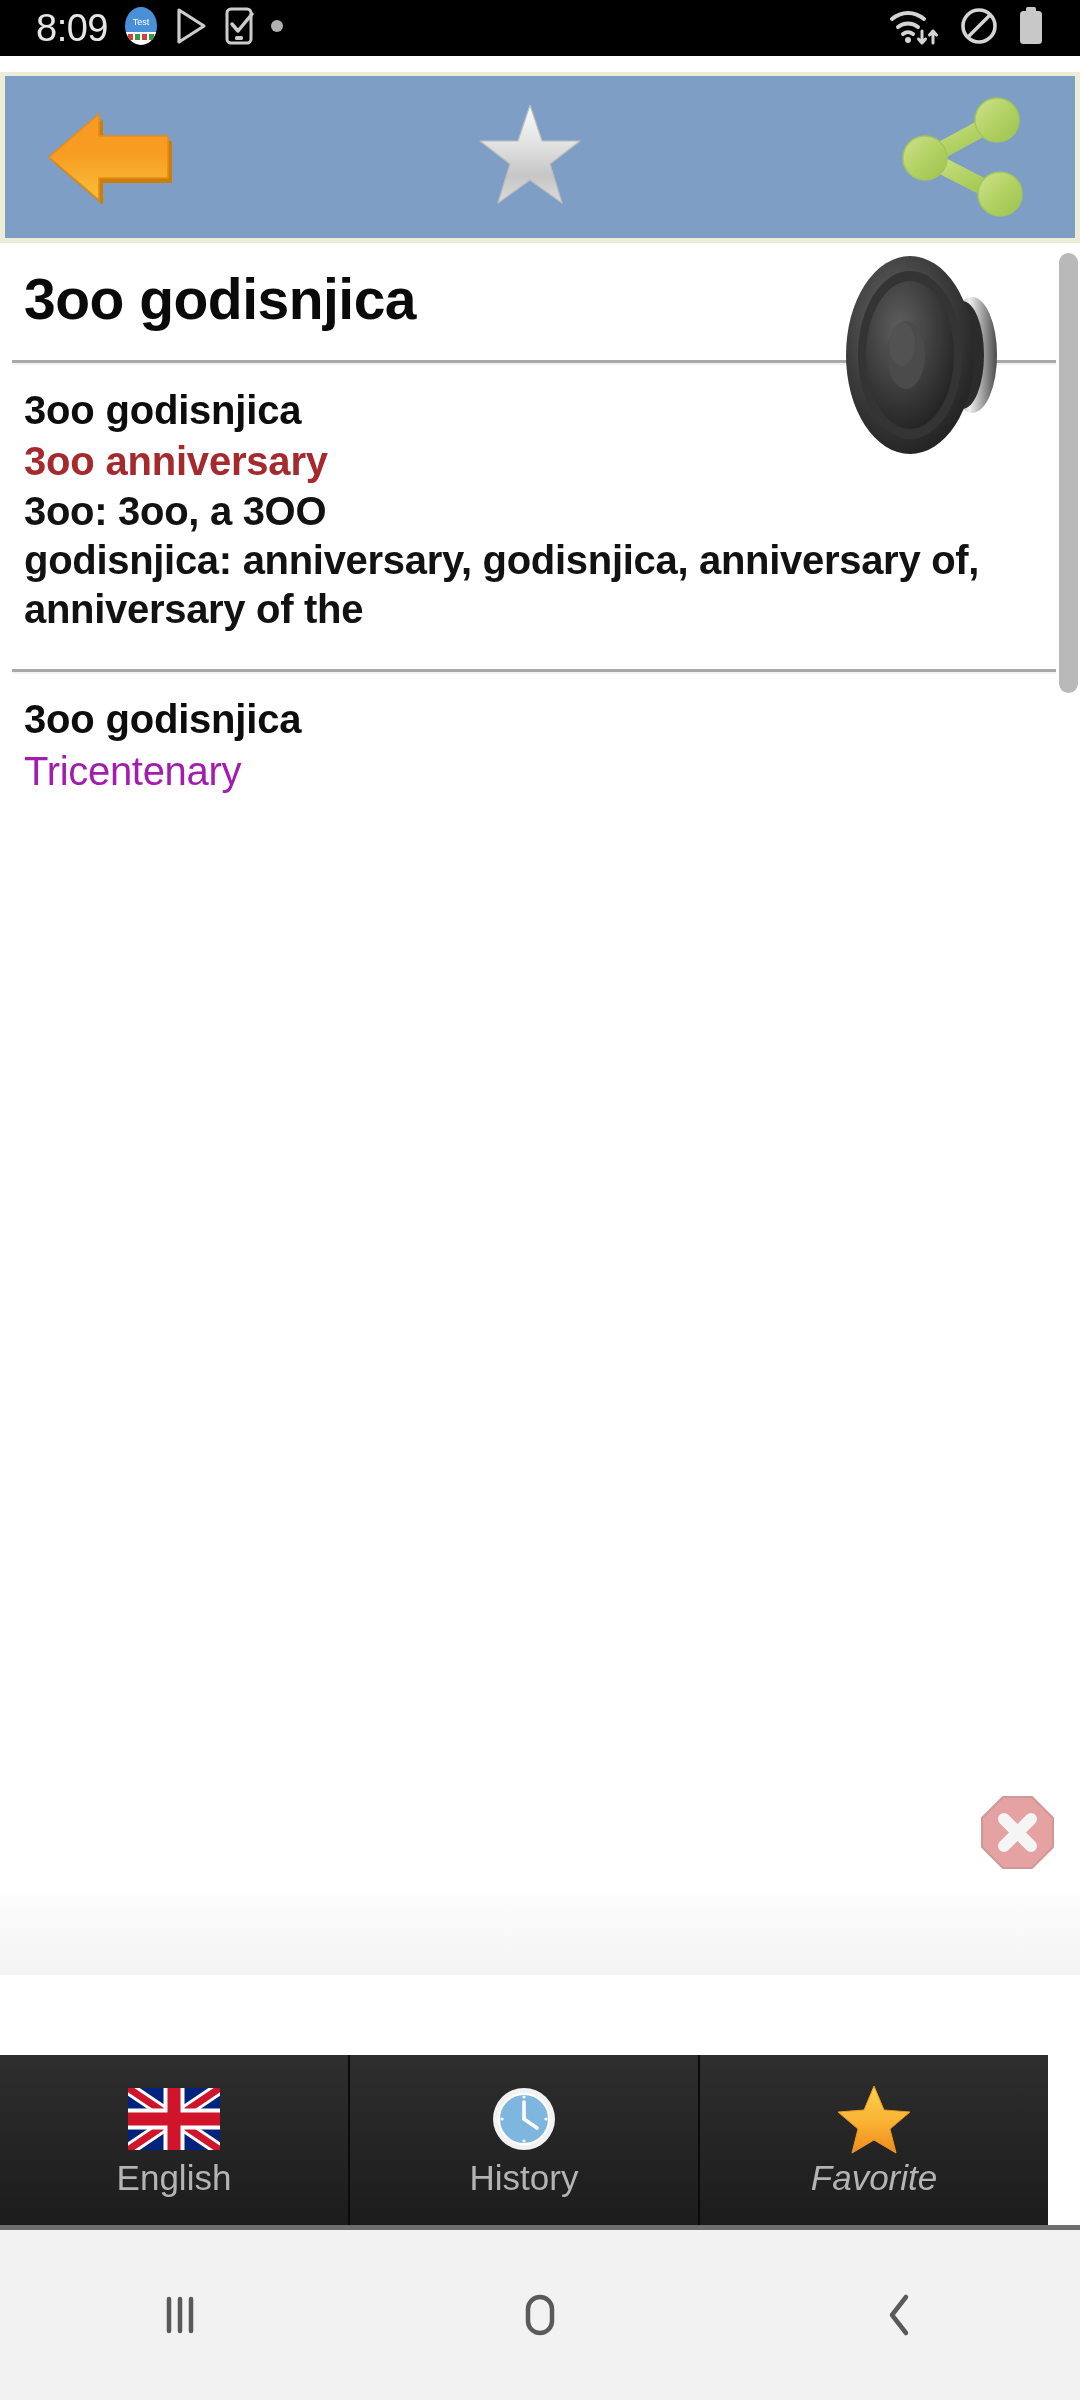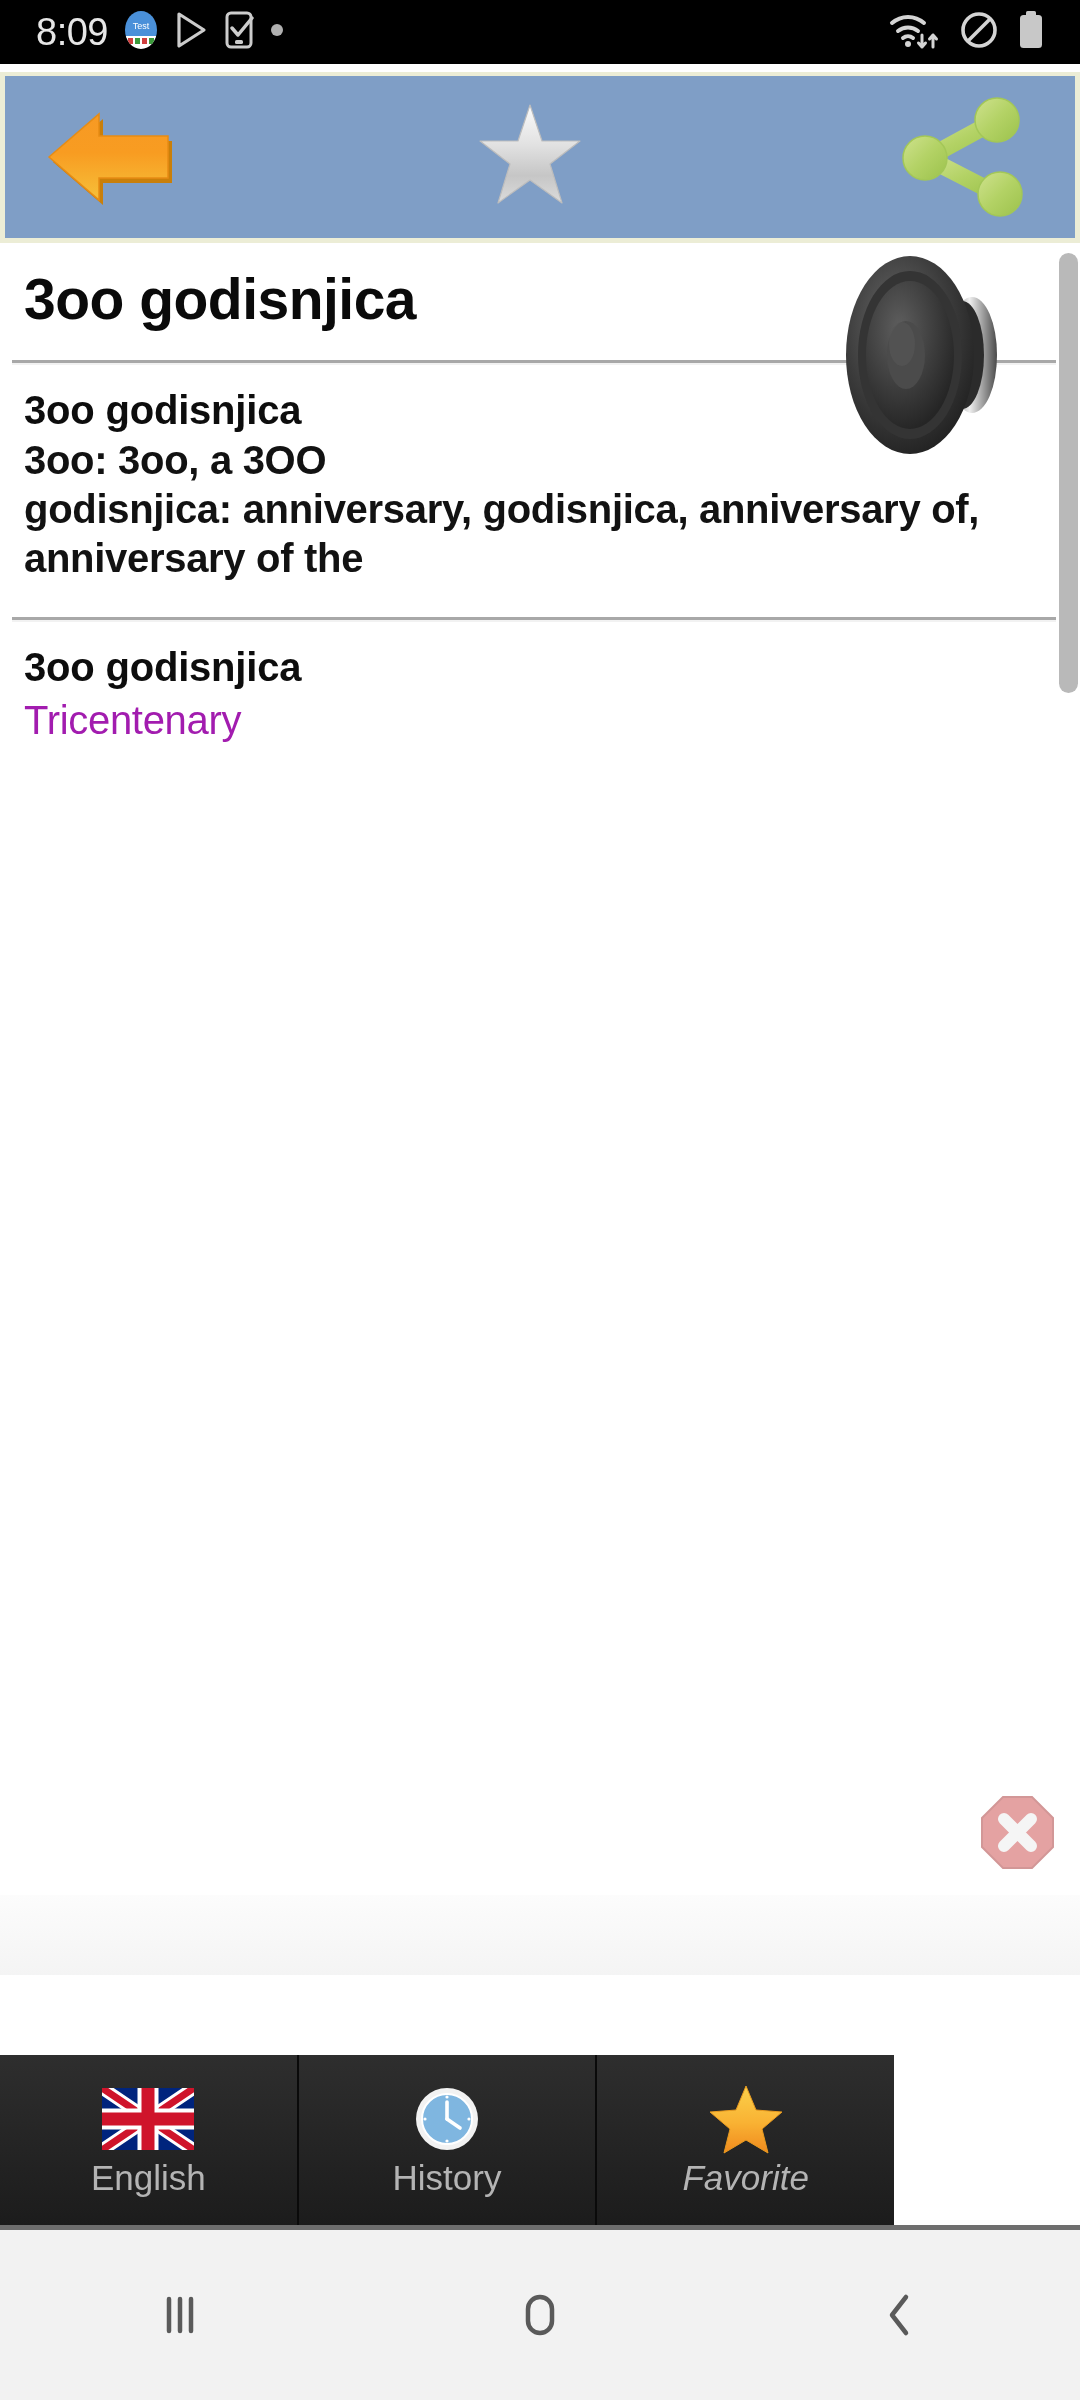--- a/index.html
+++ b/index.html
@@ -13,21 +13,21 @@
     font-family: "Liberation Sans", sans-serif;
     overflow: hidden;
     position: relative;
   }
 
   
   .status-bar {
     position: absolute;
     top: 0; left: 0;
     width: 1080px;
-    height: 64px;
+    height: 56px;
     background: #000000;
     display: flex;
     align-items: center;
     justify-content: space-between;
     padding: 0 36px;
     box-sizing: border-box;
   }
   .status-left {
     display: flex;
     align-items: center;
@@ -163,21 +163,21 @@
     bottom: 0; left: 0;
     width: 1080px;
     height: 80px;
     background: linear-gradient(#fcfcfc, #f4f4f4);
   }
 
   
   .tabbar {
     position: absolute;
     top: 2055px; left: 0;
-    width: 894px;
+    width: 1048px;
     height: 170px;
     display: flex;
     background: #262626;
   }
   .tab {
     flex: 1;
     display: flex;
     flex-direction: column;
     align-items: center;
     justify-content: center;
@@ -348,20 +348,21 @@
 </div>
 
 <div class="content">
 
   <div class="entry-head">3oo godisnjica</div>
 
   <div class="divider"></div>
 
   <div class="block">
     <div class="b-term">3oo godisnjica</div>
+    <div class="b-trans">3oo anniversary</div>
     <div class="b-detail">3oo: 3oo, a 3OO</div>
     <div class="b-detail">godisnjica: anniversary, godisnjica, anniversary of, anniversary of the</div>
   </div>
 
   <div class="divider" style="margin-top:35px;"></div>
 
   <div class="block">
     <div class="b-term">3oo godisnjica</div>
     <div class="b-simple">Tricentenary</div>
   </div>

